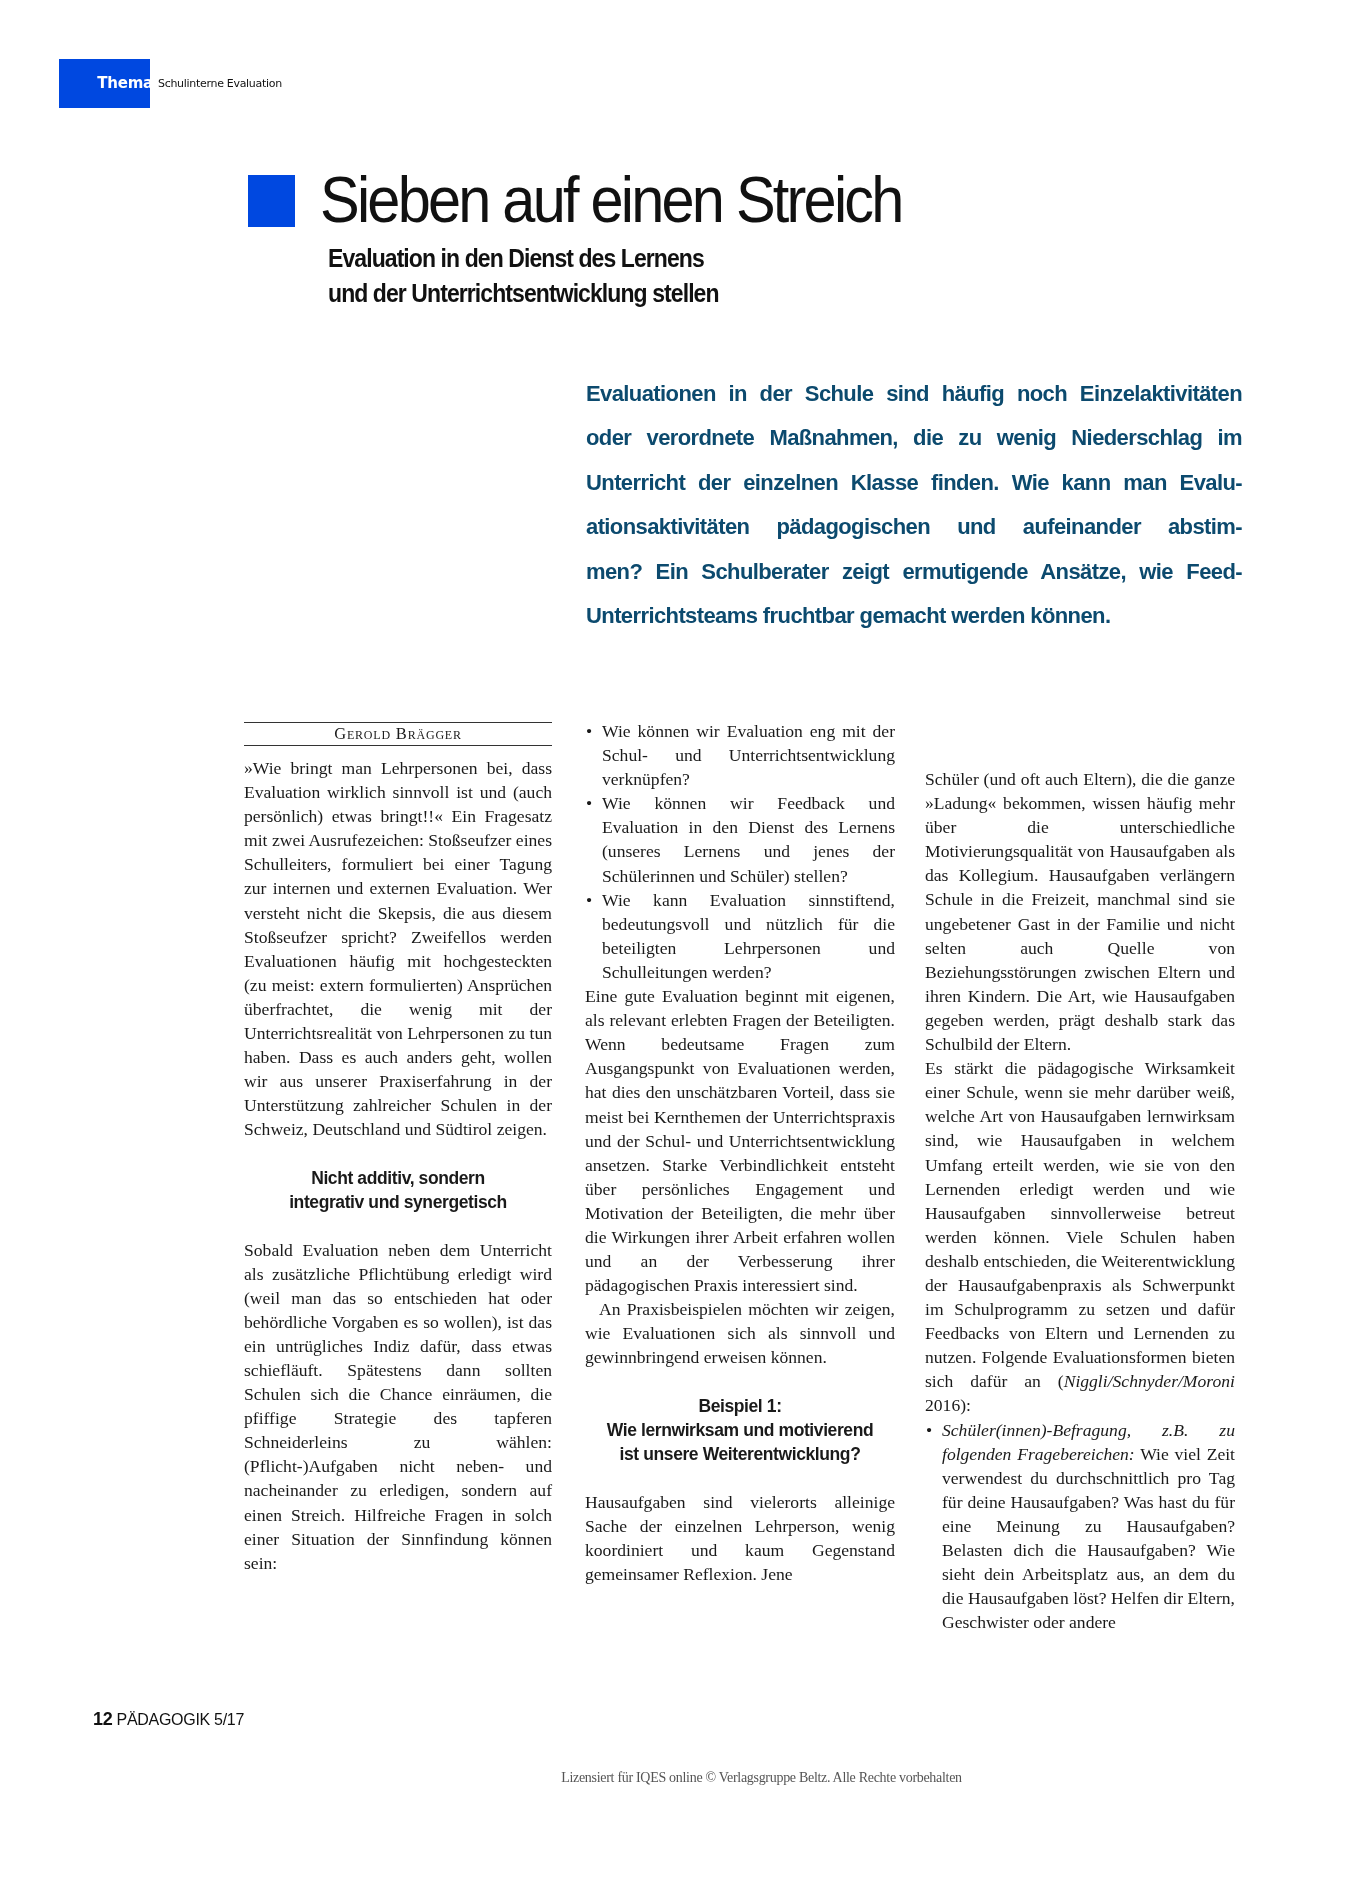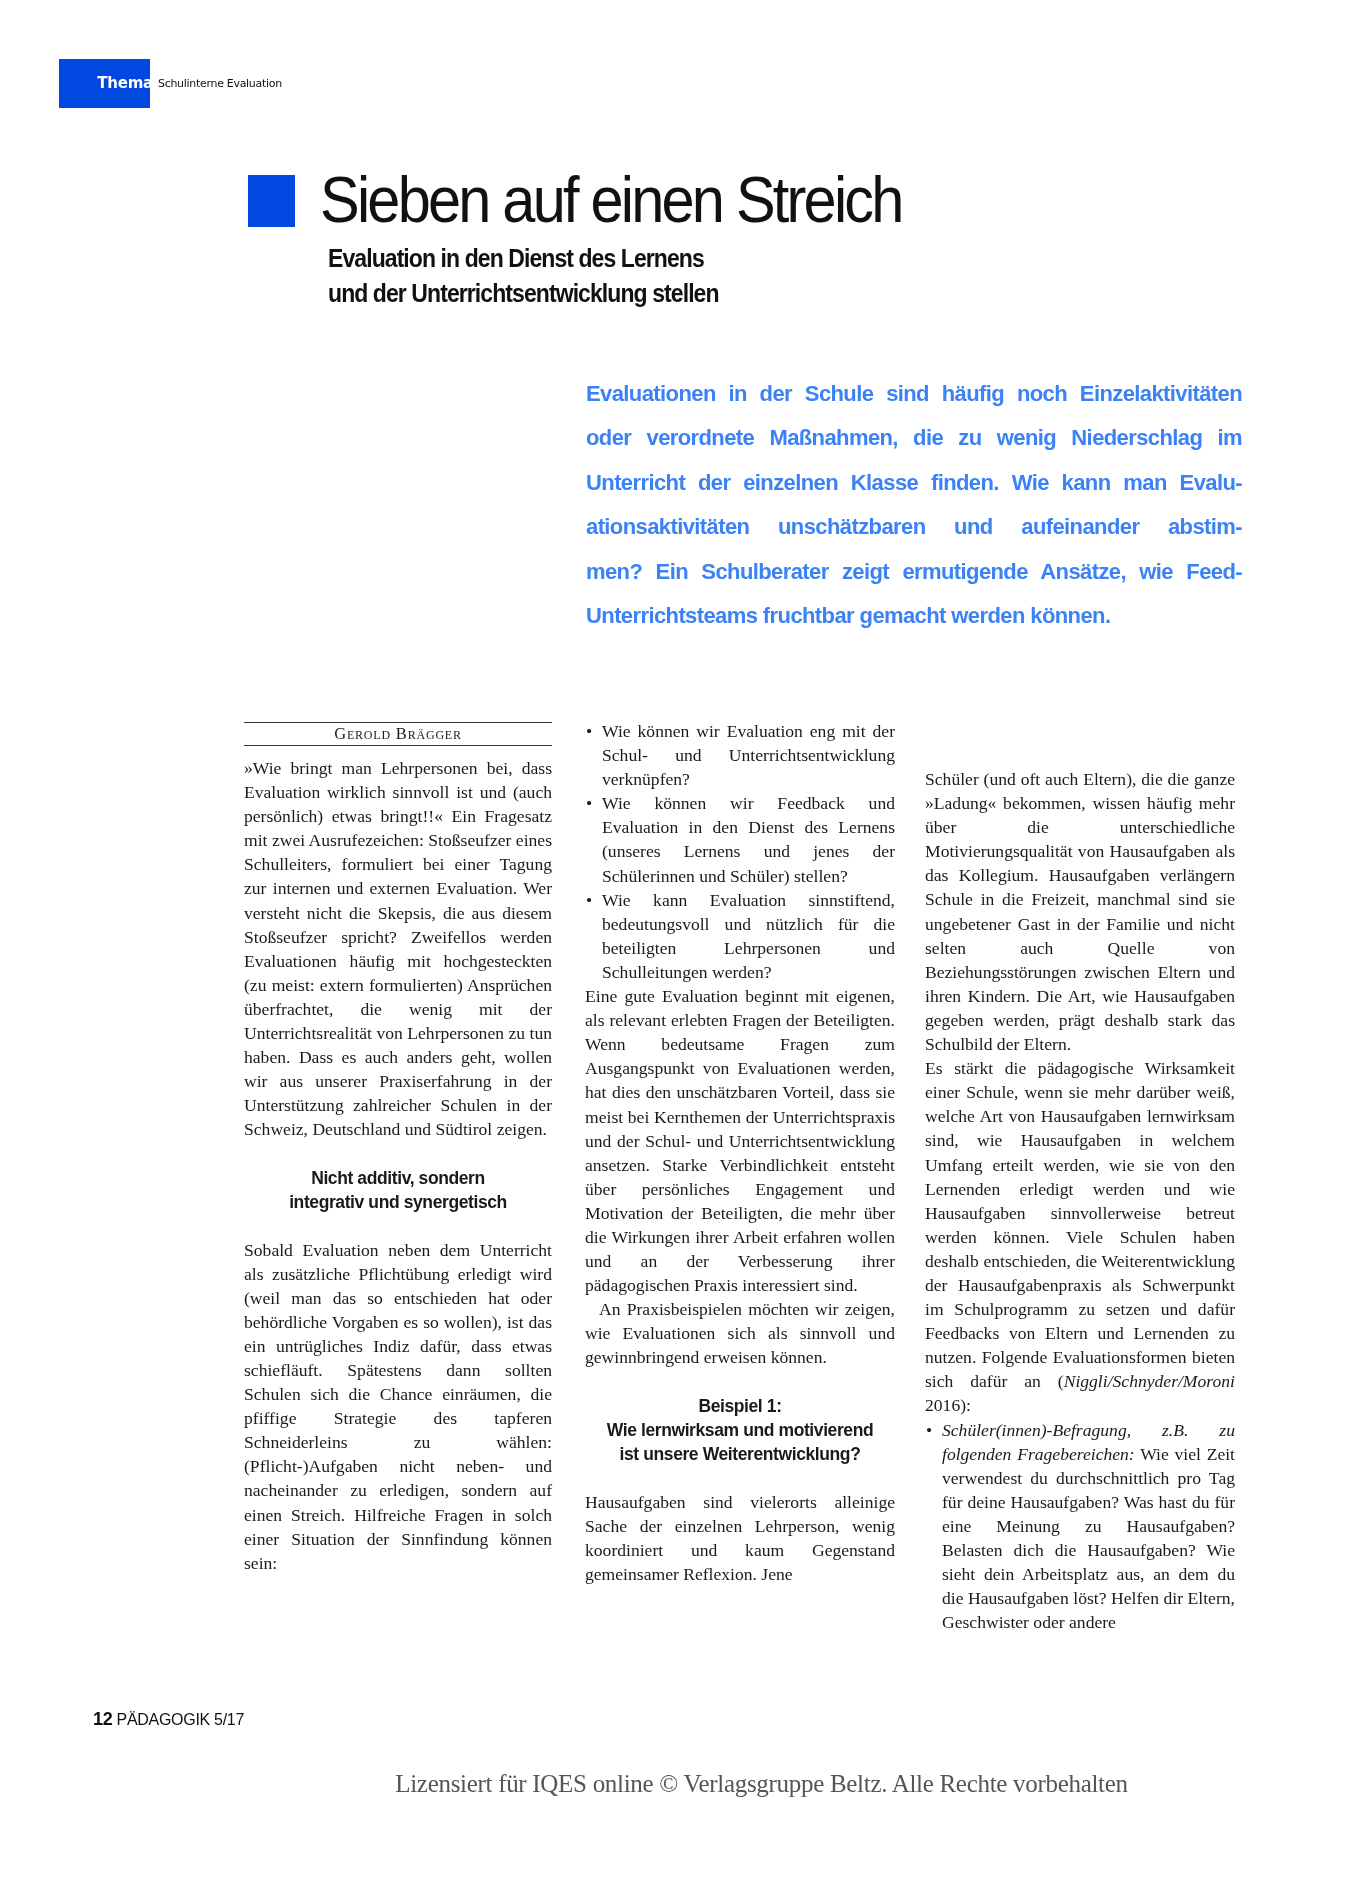--- a/index.html
+++ b/index.html
@@ -9,62 +9,62 @@
 
   #hdr-box { position:absolute; left:59px; top:59px; width:91px; height:49px; background:#0048e0; }
   #hdr-thema { position:absolute; left:67px; top:59px; width:86px; height:49px; line-height:49px; text-align:right; color:#fff; font-weight:bold; font-size:15px; letter-spacing:-0.2px; }
   #hdr-section { position:absolute; left:158px; top:59px; height:49px; line-height:49px; font-size:11px; color:#111; letter-spacing:-0.3px; }
 
   #title-square { position:absolute; left:248px; top:175px; width:47px; height:52px; background:#0048e0; }
   #title { position:absolute; left:320px; top:160px; font-size:64px; line-height:80px; color:#111; letter-spacing:-3px; white-space:nowrap; font-family:"Liberation Sans", sans-serif; transform:scaleX(0.93); transform-origin:left top; }
   #subtitle { position:absolute; left:328px; top:241px; font-size:25px; line-height:35px; font-weight:bold; color:#111; letter-spacing:-1px; font-family:"Liberation Sans", sans-serif; transform:scaleX(0.92); transform-origin:left top; }
   #subtitle div { white-space:nowrap; }
 
-  #lead { position:absolute; left:586px; top:372px; width:656px; font-size:22px; line-height:44.4px; color:#3b82f6; font-weight:bold; text-align:justify; font-family:"Liberation Sans", sans-serif; }
+  #lead { position:absolute; left:586px; top:372px; width:656px; font-size:22px; line-height:44.4px; color:#0c4a6e; font-weight:bold; text-align:justify; font-family:"Liberation Sans", sans-serif; }
   #lead div { white-space:nowrap; letter-spacing:-0.6px; }
   #lead div.j { text-align-last:justify; white-space:normal; }
 
   .col { position:absolute; top:710px; width:310px; font-size:17.6px; line-height:24.1px; text-align:justify; }
   #col1 { left:244px; width:308px; }
   #col2 { left:585px; }
   #col3 { left:925px; }
 
   .byline { border-top:1.3px solid #333; border-bottom:1.3px solid #333; margin-top:12px; height:22px; line-height:22px; text-align:center; font-variant:small-caps; font-size:16.5px; letter-spacing:0.8px; margin-bottom:10px; }
   .col p { margin:0; }
   .col p.indent { text-indent:14px; }
   .col h3 { font-family:"Liberation Sans", sans-serif; font-weight:bold; font-size:17.5px; line-height:24px; text-align:center; margin:24px 0 24px 0; letter-spacing:-0.4px; }
   .col ul { list-style:none; margin:0; padding:0; }
   .col li { position:relative; padding-left:17px; }
   .col li::before { content:"•"; position:absolute; left:1px; top:0; }
   .col em { font-style:italic; }
 
   #folio { position:absolute; left:93px; top:1709px; font-size:16px; color:#111; font-family:"Liberation Sans", sans-serif; letter-spacing:-0.3px; }
   #folio b { font-size:18px; }
-  #license { position:absolute; left:0; width:1363px; top:1770px; text-align:center; font-size:25px; color:#555; }
+  #license { position:absolute; left:0; width:1363px; top:1770px; text-align:center; font-size:14px; color:#555; }
   #license span { display:inline-block; transform:translateX(80px); letter-spacing:-0.3px; }
 </style>
 </head>
 <body>
 
 <div id="hdr-box"></div>
 <div id="hdr-thema" class="sans">Thema</div>
 <div id="hdr-section" class="sans">Schulinterne Evaluation</div>
 
 <div id="title-square"></div>
 <h1 id="title" style="margin:0;font-weight:normal;">Sieben auf einen Streich</h1>
 <div id="subtitle">
   <div>Evaluation in den Dienst des Lernens</div>
   <div>und der Unterrichtsentwicklung stellen</div>
 </div>
 
 <div id="lead">
   <div class="j">Evaluationen in der Schule sind häufig noch Einzelaktivitäten</div>
   <div class="j">oder verordnete Maßnahmen, die zu wenig Niederschlag im</div>
   <div class="j">Unterricht der einzelnen Klasse finden. Wie kann man Evalu-</div>
-  <div class="j">ationsaktivitäten unschätzbaren und aufeinander abstim-</div>
+  <div class="j">ationsaktivitäten pädagogischen und aufeinander abstim-</div>
   <div class="j">men? Ein Schulberater zeigt ermutigende Ansätze, wie Feed-</div>
   <div>Unterrichtsteams fruchtbar gemacht werden können.</div>
 </div>
 
 <div id="col1" class="col serif">
   <div class="byline">Gerold Brägger</div>
   <p>»Wie bringt man Lehrpersonen bei, dass Evaluation wirklich sinnvoll ist und (auch persönlich) etwas bringt!!« Ein Fragesatz mit zwei Ausrufezeichen: Stoßseufzer eines Schulleiters, formuliert bei einer Tagung zur internen und externen Evaluation. Wer versteht nicht die Skepsis, die aus diesem Stoßseufzer spricht? Zweifellos werden Evaluationen häufig mit hochgesteckten (zu meist: extern formulierten) Ansprüchen überfrachtet, die wenig mit der Unterrichtsrealität von Lehrpersonen zu tun haben. Dass es auch anders geht, wollen wir aus unserer Praxiserfahrung in der Unterstützung zahlreicher Schulen in der Schweiz, Deutschland und Südtirol zeigen.</p>
   <h3>
     <span>Nicht additiv, sondern</span><br>
     <span>integrativ und synergetisch</span>

